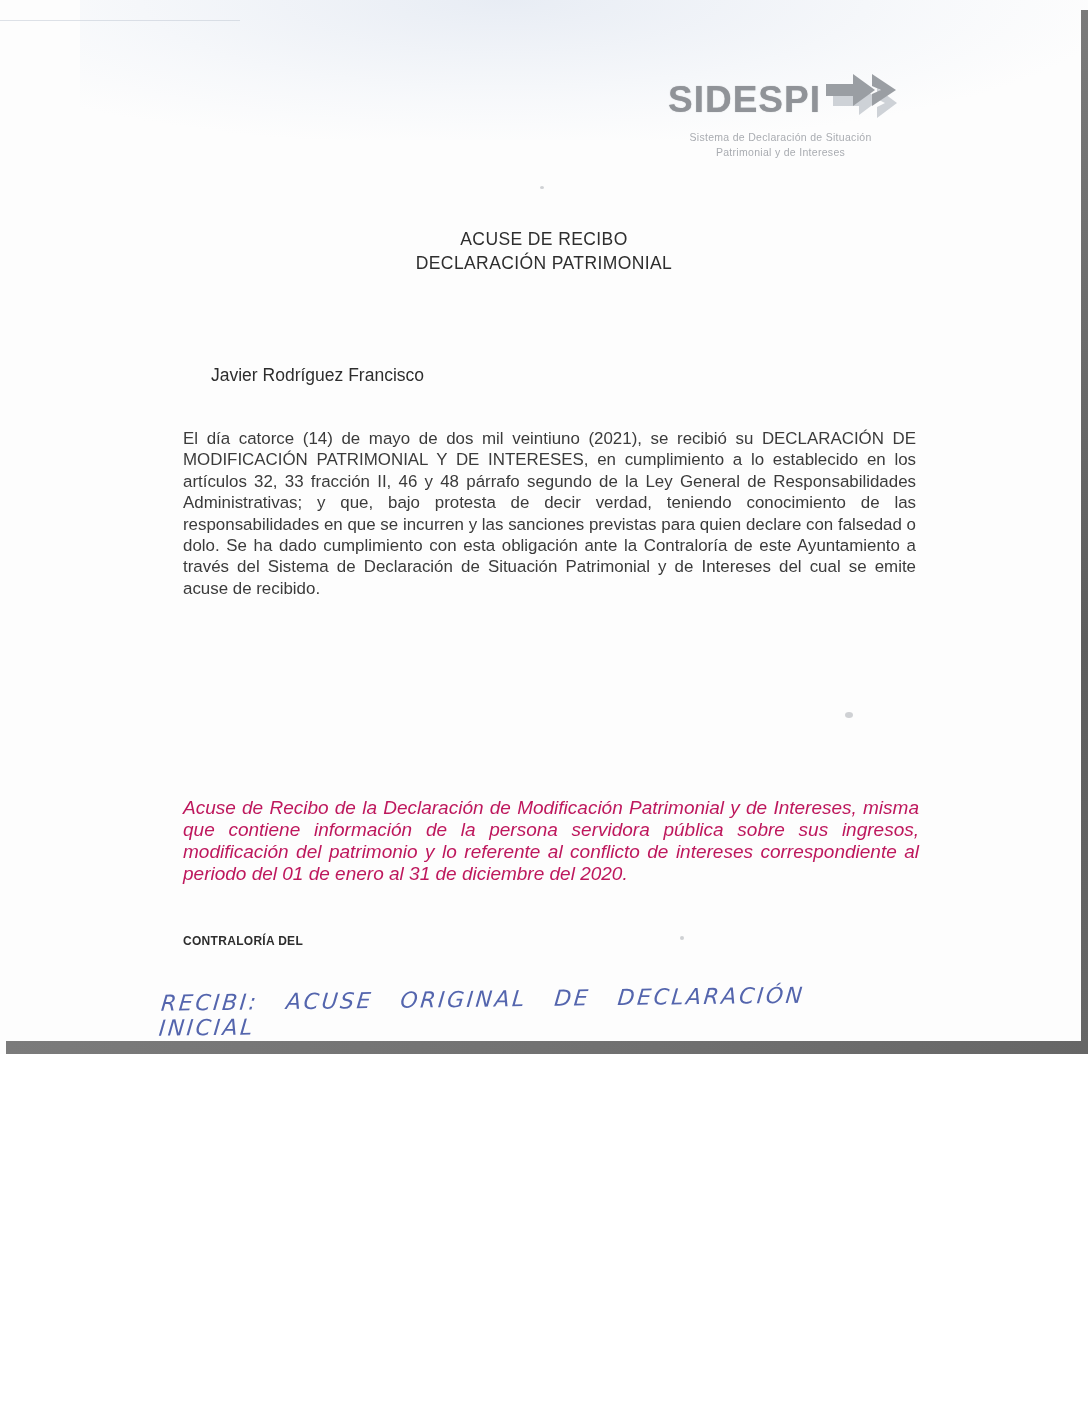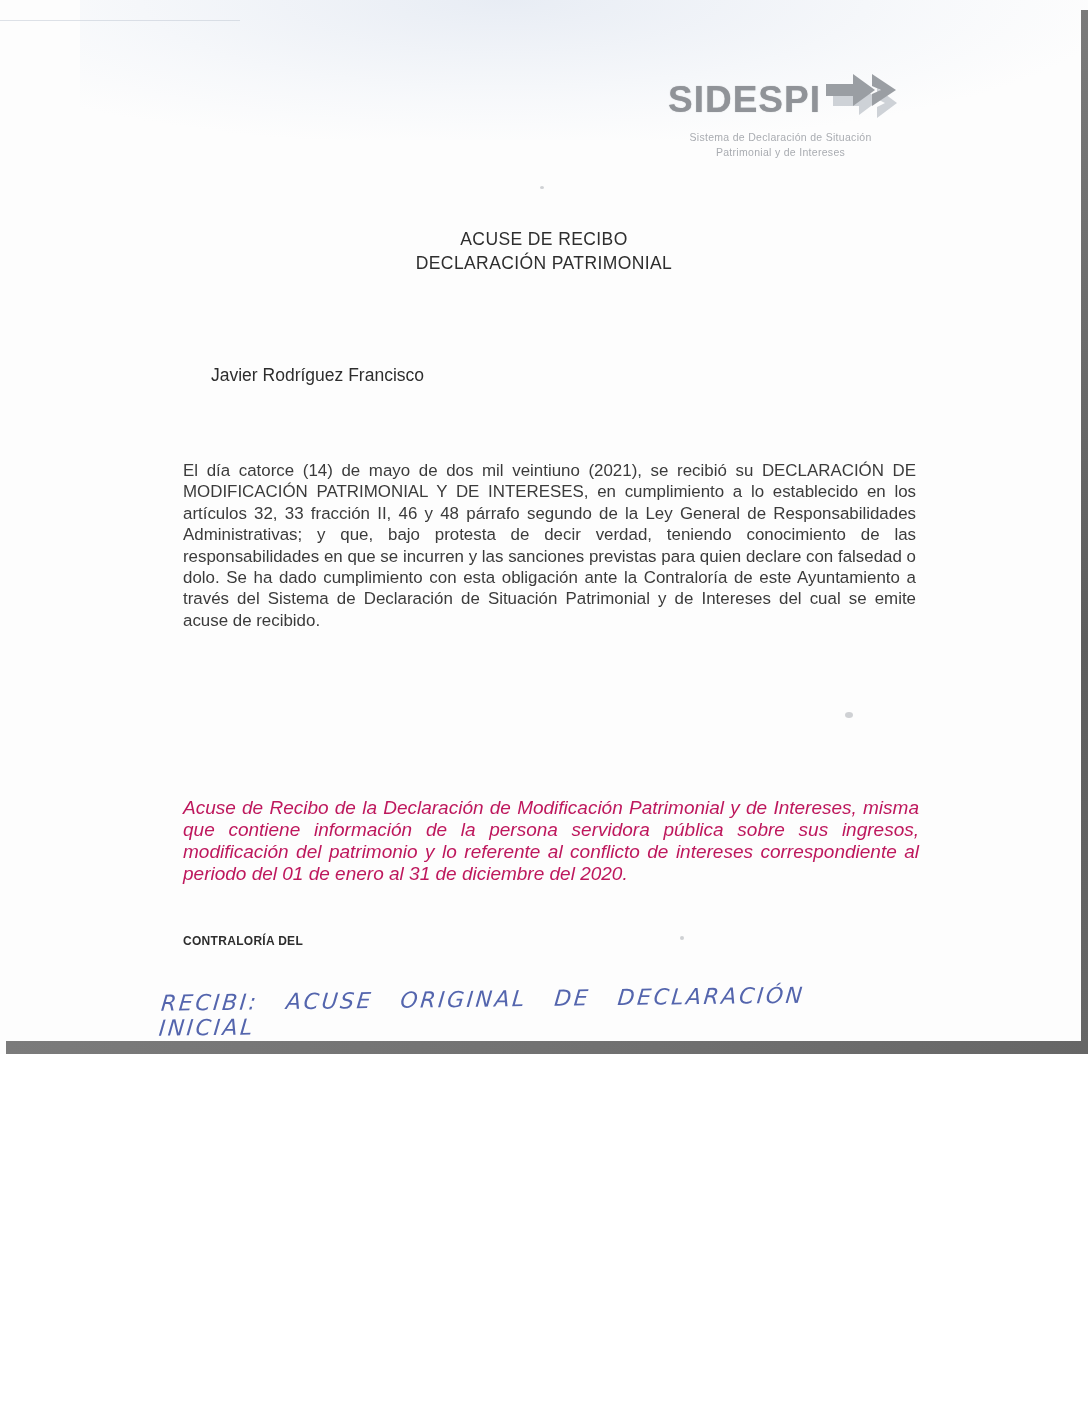--- a/index.html
+++ b/index.html
@@ -42,21 +42,21 @@
   }
   .logo-arrow { margin-left:2px; margin-top:-4px; }
   .tagline { margin-top:2px; text-align:center; font-size:10.5px; line-height:1.45; color:#a9acb1; letter-spacing:0.3px; }
 
   
   .doc-title { position:absolute; top:227px; left:0; width:100%; text-align:center;
     font-size:17.5px; line-height:24px; color:#2e2e2e; letter-spacing:0.4px; }
   .recipient { position:absolute; left:183px; top:365px; font-size:17.5px; font-weight:400; color:#2d2d2d;margin-left:28px; }
 
   .para1 { position:absolute; left:183px; top:428px; width:733px;
-    font-size:16.9px; line-height:21.4px; text-align:justify; color:#3b3b3b;margin-top:32px; }
+    font-size:16.9px; line-height:21.4px; text-align:justify; color:#3b3b3b; }
   .para2 { position:absolute; left:183px; top:797px; width:736px;
     font-size:19px; line-height:22px; text-align:justify; color:#be185d;font-style:italic; }
 
   .fields { position:absolute; left:183px; top:637px; display:grid;
     grid-template-columns:188px auto; column-gap:0; row-gap:9px;
     font-size:16.6px; line-height:22px; }
   .field-label { font-weight:700; color:#2d2d2d; white-space:nowrap; }
   .field-value { color:#3b3b3b; white-space:nowrap; }
 
   .office { position:absolute; left:183px; top:934px; font-size:12px; font-weight:700; color:#2d2d2d; letter-spacing:0.3px; }

